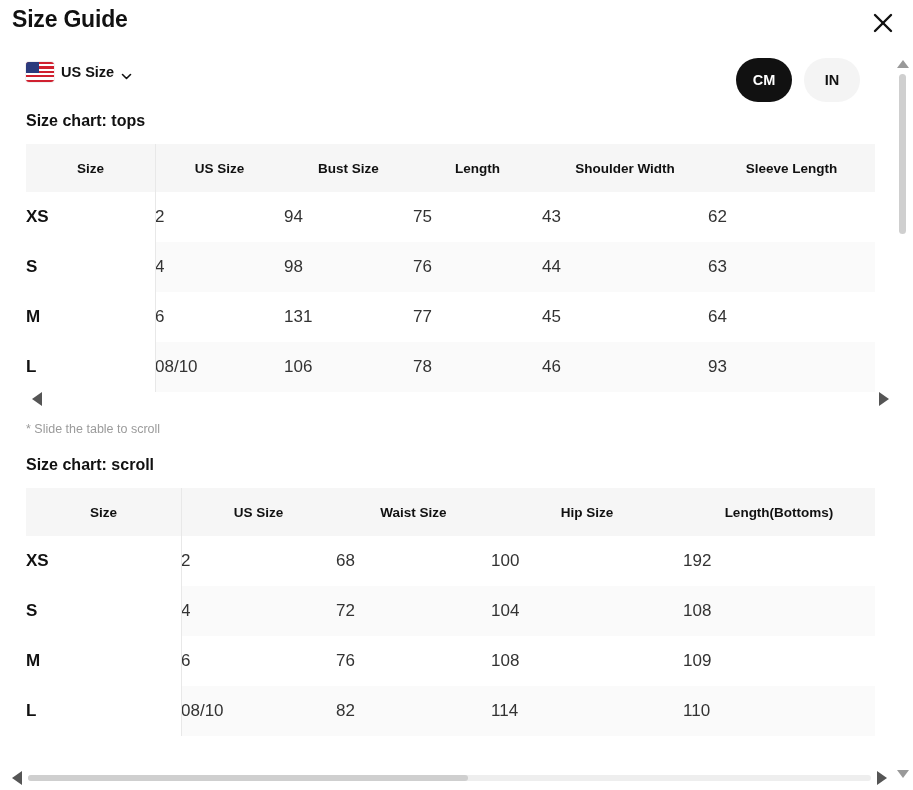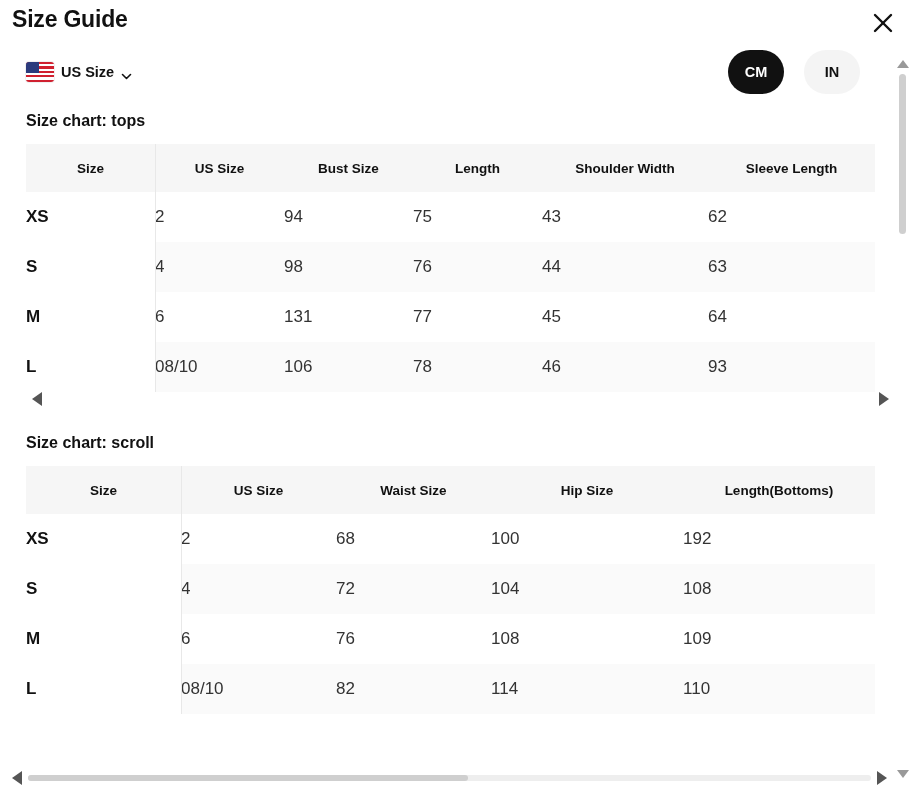--- a/index.html
+++ b/index.html
@@ -119,24 +119,24 @@
   .chev {
     width: 11px;
     height: 11px;
     position: relative;
     top: 1px;
   }
 
   .unit-toggle {
     position: absolute;
     right: 27px;
-    top: 4px;
+    top: 12px;
     display: flex;
     align-items: center;
-    gap: 20px;
+    gap: 12px;
   }
   .unit-pill {
     width: 56px;
     height: 44px;
     border-radius: 22px;
     border: none;
     font-size: 14.5px;
     font-weight: bold;
     cursor: pointer;
     font-family: "Liberation Sans", sans-serif;
@@ -391,20 +391,21 @@
           </tr>
         </tbody>
       </table>
       <div class="vdiv" style="left:129px"></div>
     </div>
 
     <div class="scroll-hint-row">
       <div class="arrow-left"></div>
       <div class="arrow-right"></div>
     </div>
+    <p class="scroll-note">* Slide the table to scroll</p>
 
     <h2 class="section-title" style="margin-top:20px">Size chart: scroll</h2>
 
     <div class="table-wrap">
       <table>
         <colgroup>
           <col style="width:155px">
             <col style="width:155px">
             <col style="width:155px">
           <col style="width:192px">

